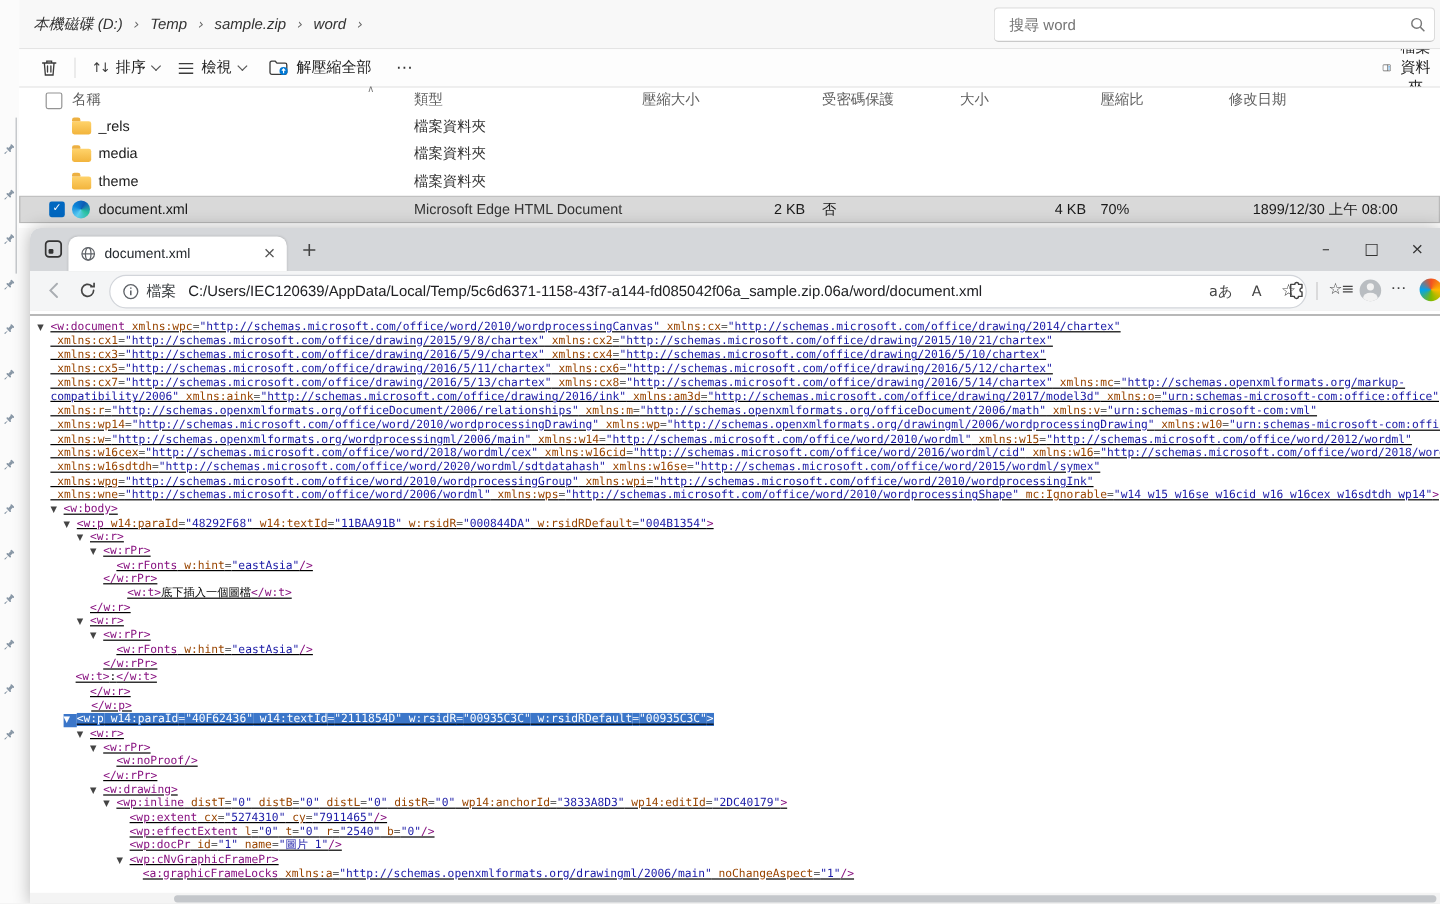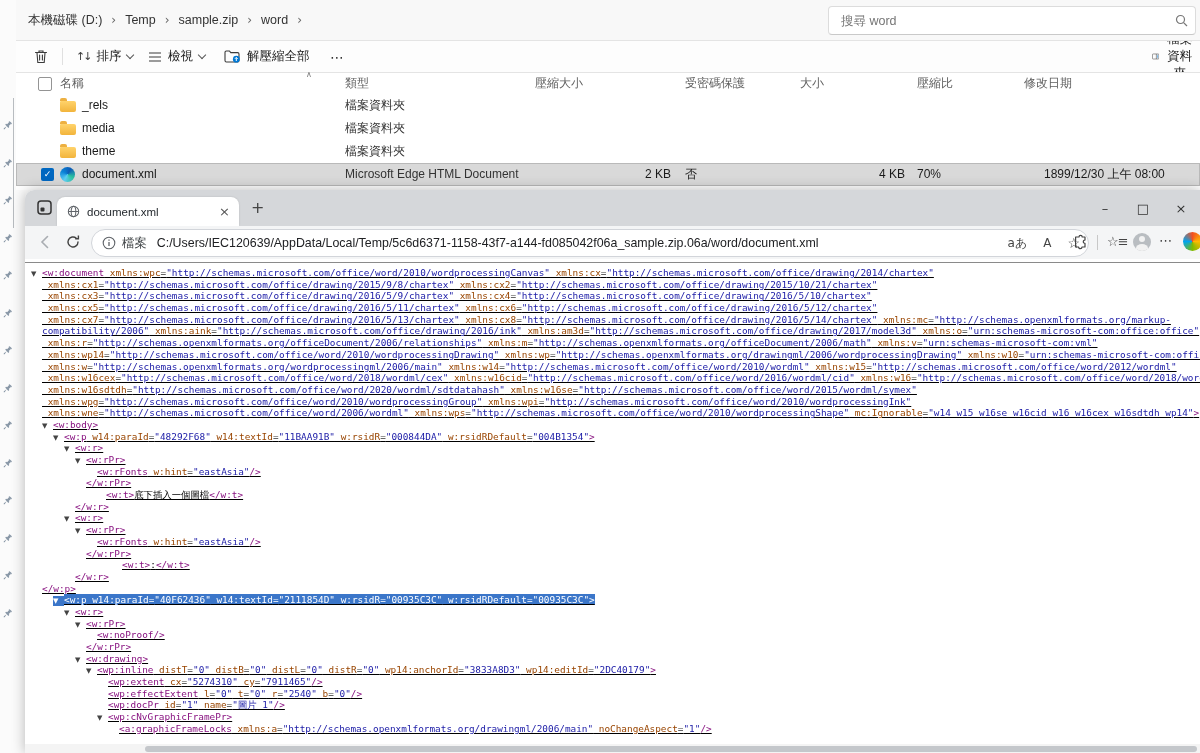--- a/index.html
+++ b/index.html
@@ -6,21 +6,21 @@
   .stage{position:relative;width:1200px;height:753px;overflow:hidden;background:#fdfdfd;}
 
   
   .desktop-strip{position:absolute;left:0;top:0;width:25px;height:753px;background:#fbfbfb;}
   .pin{position:absolute;left:2px;width:11px;height:11px;}
   .win-edge-line{position:absolute;left:13px;top:98px;width:1px;height:130px;background:#b8bcc0;}
 
   
   .explorer{position:absolute;left:16px;top:0;width:1184px;height:190px;background:#fff;}
   .crumbbar{position:absolute;left:0;top:0;right:0;height:40px;background:#f8f8f8;border-bottom:1px solid #e4e4e4;}
-  .crumbs{position:absolute;left:12px;top:0;height:40px;display:flex;align-items:center;gap:9px;font-size:12.5px;color:#333;}
+  .crumbs{position:absolute;left:12px;top:0;height:40px;display:flex;align-items:center;gap:9px;font-size:12.5px;color:#333;font-style:italic;}
   .crumb{cursor:default;}
   .csep{color:#666;font-size:12px;font-family:"DejaVu Sans",sans-serif;}
   .searchbox{position:absolute;right:4px;top:6px;width:366px;height:27px;background:#fff;border:1px solid #dcdcdc;border-bottom-color:#c9c9c9;border-radius:4px;display:flex;align-items:center;}
   .searchbox input{border:0;outline:none;flex:1;margin-left:10px;font-size:12.5px;color:#555;background:transparent;font-family:"Liberation Sans",sans-serif;}
   .searchbox svg{margin-right:7px;flex:none;}
 
   .cmdbar{position:absolute;left:0;top:41px;right:0;height:31px;background:#fdfdfd;border-bottom:1px solid #e4e4e4;overflow:hidden;}
   .tbtn{position:absolute;top:0;height:31px;display:inline-flex;align-items:center;gap:6px;font-size:12.5px;color:#222;background:none;border:0;padding:0 6px;font-family:"Liberation Sans",sans-serif;}
   .vsep{position:absolute;left:46px;top:7px;width:1px;height:17px;background:#e0e0e0;}
   .chev{width:5px;height:5px;border-right:1.2px solid #555;border-bottom:1.2px solid #555;transform:rotate(45deg);margin-top:-3px;}
@@ -404,23 +404,23 @@
           <div class="xline" style="padding-left: 39px;"><span class="ar">▼</span><span class="tg">&lt;w:r&gt;</span></div>
           <div class="xline" style="padding-left: 50px;"><span class="ar">▼</span><span class="tg">&lt;w:rPr&gt;</span></div>
           <div class="xline" style="padding-left: 72px;"><span class="tg">&lt;w:rFonts</span><span class="at"> w:hint</span><span class="eq">=</span><span class="vl">"eastAsia"</span><span class="tg">/&gt;</span></div>
           <div class="xline" style="padding-left: 61px;"><span class="tg">&lt;/w:rPr&gt;</span></div>
           <div class="xline" style="padding-left: 81px;"><span class="tg">&lt;w:t&gt;</span><span class="tx">底下插入一個圖檔</span><span class="tg">&lt;/w:t&gt;</span></div>
           <div class="xline" style="padding-left: 50px;"><span class="tg">&lt;/w:r&gt;</span></div>
           <div class="xline" style="padding-left: 39px;"><span class="ar">▼</span><span class="tg">&lt;w:r&gt;</span></div>
           <div class="xline" style="padding-left: 50px;"><span class="ar">▼</span><span class="tg">&lt;w:rPr&gt;</span></div>
           <div class="xline" style="padding-left: 72px;"><span class="tg">&lt;w:rFonts</span><span class="at"> w:hint</span><span class="eq">=</span><span class="vl">"eastAsia"</span><span class="tg">/&gt;</span></div>
           <div class="xline" style="padding-left: 61px;"><span class="tg">&lt;/w:rPr&gt;</span></div>
-          <div class="xline" style="padding-left: 61px; margin-left: 36px;"><span class="tg">&lt;w:t&gt;</span><span class="tx">:</span><span class="tg">&lt;/w:t&gt;</span></div>
+          <div class="xline" style="padding-left: 38px;"><span class="tg">&lt;w:t&gt;</span><span class="tx">:</span><span class="tg">&lt;/w:t&gt;</span></div>
           <div class="xline" style="padding-left: 50px;"><span class="tg">&lt;/w:r&gt;</span></div>
-          <div class="xline" style="padding-left: 17px;"><span class="tg">&lt;/w:p&gt;</span></div>
+          <div class="xline" style="padding-left: 51px;"><span class="tg">&lt;/w:p&gt;</span></div>
           <div class="xline hl" style="padding-left: 28px;"><span class="ar">▼</span><span class="tg">&lt;w:p</span><span class="at"> w14:paraId</span><span class="eq">=</span><span class="vl">"40F62436"</span><span class="at"> w14:textId</span><span class="eq">=</span><span class="vl">"2111854D"</span><span class="at"> w:rsidR</span><span class="eq">=</span><span class="vl">"00935C3C"</span><span class="at"> w:rsidRDefault</span><span class="eq">=</span><span class="vl">"00935C3C"</span><span class="tg">&gt;</span></div>
           <div class="xline" style="padding-left: 39px;"><span class="ar">▼</span><span class="tg">&lt;w:r&gt;</span></div>
           <div class="xline" style="padding-left: 50px;"><span class="ar">▼</span><span class="tg">&lt;w:rPr&gt;</span></div>
           <div class="xline" style="padding-left: 72px;"><span class="tg">&lt;w:noProof/&gt;</span></div>
           <div class="xline" style="padding-left: 61px;"><span class="tg">&lt;/w:rPr&gt;</span></div>
           <div class="xline" style="padding-left: 50px;"><span class="ar">▼</span><span class="tg">&lt;w:drawing&gt;</span></div>
           <div class="xline" style="padding-left: 61px;"><span class="ar">▼</span><span class="tg">&lt;wp:inline</span><span class="at"> distT</span><span class="eq">=</span><span class="vl">"0"</span><span class="at"> distB</span><span class="eq">=</span><span class="vl">"0"</span><span class="at"> distL</span><span class="eq">=</span><span class="vl">"0"</span><span class="at"> distR</span><span class="eq">=</span><span class="vl">"0"</span><span class="at"> wp14:anchorId</span><span class="eq">=</span><span class="vl">"3833A8D3"</span><span class="at"> wp14:editId</span><span class="eq">=</span><span class="vl">"2DC40179"</span><span class="tg">&gt;</span></div>
           <div class="xline" style="padding-left: 83px;"><span class="tg">&lt;wp:extent</span><span class="at"> cx</span><span class="eq">=</span><span class="vl">"5274310"</span><span class="at"> cy</span><span class="eq">=</span><span class="vl">"7911465"</span><span class="tg">/&gt;</span></div>
           <div class="xline" style="padding-left: 83px;"><span class="tg">&lt;wp:effectExtent</span><span class="at"> l</span><span class="eq">=</span><span class="vl">"0"</span><span class="at"> t</span><span class="eq">=</span><span class="vl">"0"</span><span class="at"> r</span><span class="eq">=</span><span class="vl">"2540"</span><span class="at"> b</span><span class="eq">=</span><span class="vl">"0"</span><span class="tg">/&gt;</span></div>
           <div class="xline" style="padding-left: 83px;"><span class="tg">&lt;wp:docPr</span><span class="at"> id</span><span class="eq">=</span><span class="vl">"1"</span><span class="at"> name</span><span class="eq">=</span><span class="vl">"圖片 1"</span><span class="tg">/&gt;</span></div>

